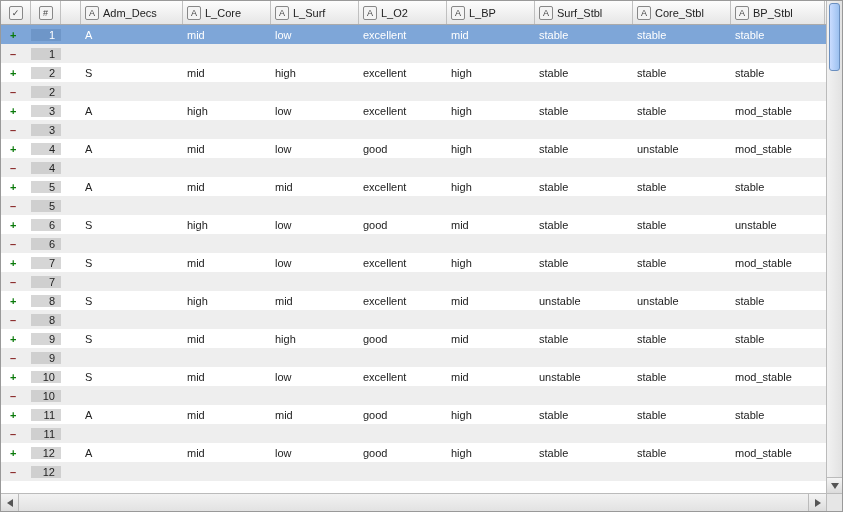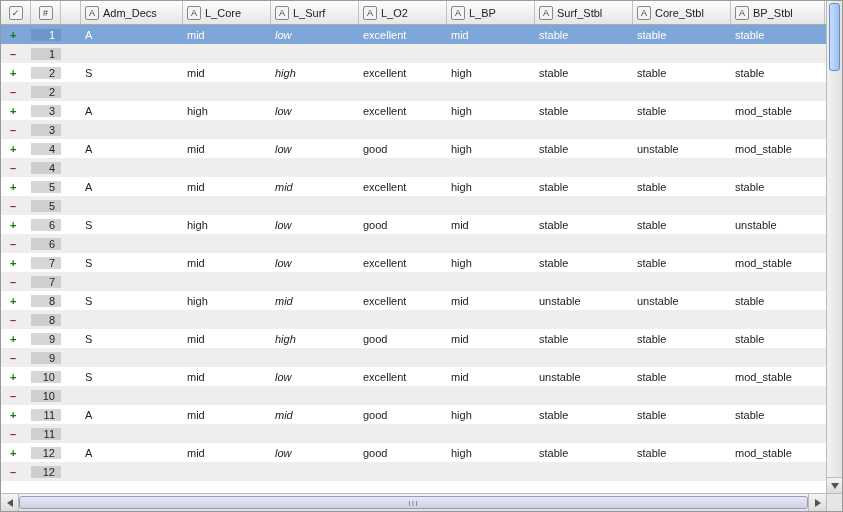--- a/index.html
+++ b/index.html
@@ -32,21 +32,21 @@
   .row.odd  { background: #eeeeee; }
   .row.selected { background: #7ea6d8; color: #fff; }
   .row.selected .cell { color: #fff; }
   .cell { padding: 0 4px; color: #222; white-space: nowrap; overflow: hidden; }
 
   .cell.col-check { width: 30px; display:flex; justify-content:center; }
   .cell.col-num   { width: 30px; text-align: right; padding-right: 6px; background: rgba(0,0,0,0); }
   .cell.col-spacer{ width: 20px; }
   .cell.col-adm   { width: 102px; }
   .cell.col-lcore { width: 88px; }
-  .cell.col-lsurf { width: 88px; font-style: italic; }
+  .cell.col-lsurf { width: 88px; }
   .cell.col-lo2   { width: 88px; }
   .cell.col-lbp   { width: 88px; }
   .cell.col-surfs { width: 98px; }
   .cell.col-cores { width: 98px; }
   .cell.col-bps   { width: 94px; }
   .row .cell.col-num, .row .cell.col-spacer { background: transparent; }
   .rows .row .cell.col-num   { background:#d6d6d6; }
   .rows .row .cell.col-spacer{ background:#d6d6d6; }
   .rows .row.odd  .cell.col-num, .rows .row.odd  .cell.col-spacer { background:#cfcfcf; }
   .rows .row.selected .cell.col-num, .rows .row.selected .cell.col-spacer { background:#6e96c8; }
@@ -490,21 +490,18 @@
   <div class="thumb"></div>
   <div class="arrow-dn">
     <span class="tri down"></span>
   </div>
 </div>
 
 <div class="hscroll">
   <div class="arrow-l">
     <span class="tri left"></span>
   </div>
-  <div class="track">
-    <div class="thumb">ııı</div>
-  </div>
   <div class="arrow-r">
     <span class="tri right"></span>
   </div>
 </div>
 
 <div class="corner"></div>
 
 </body></html>

